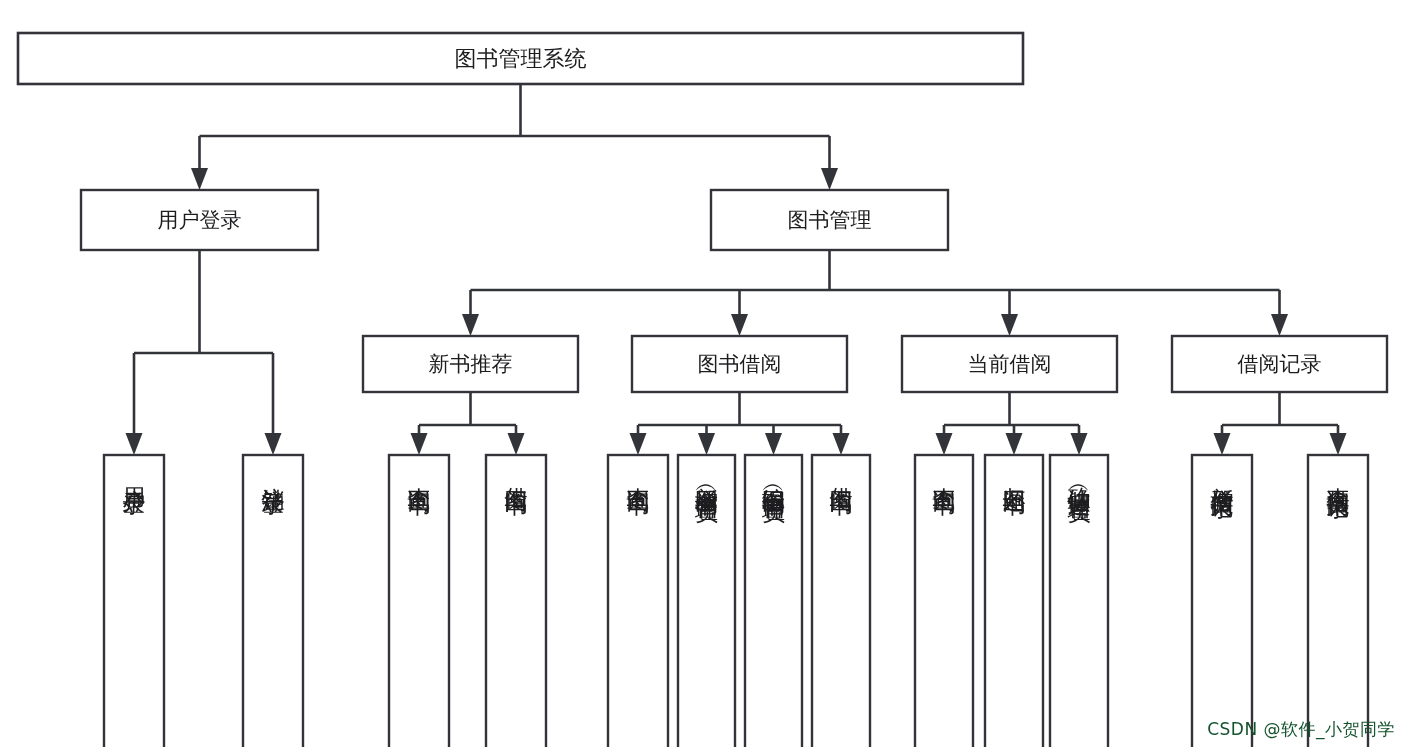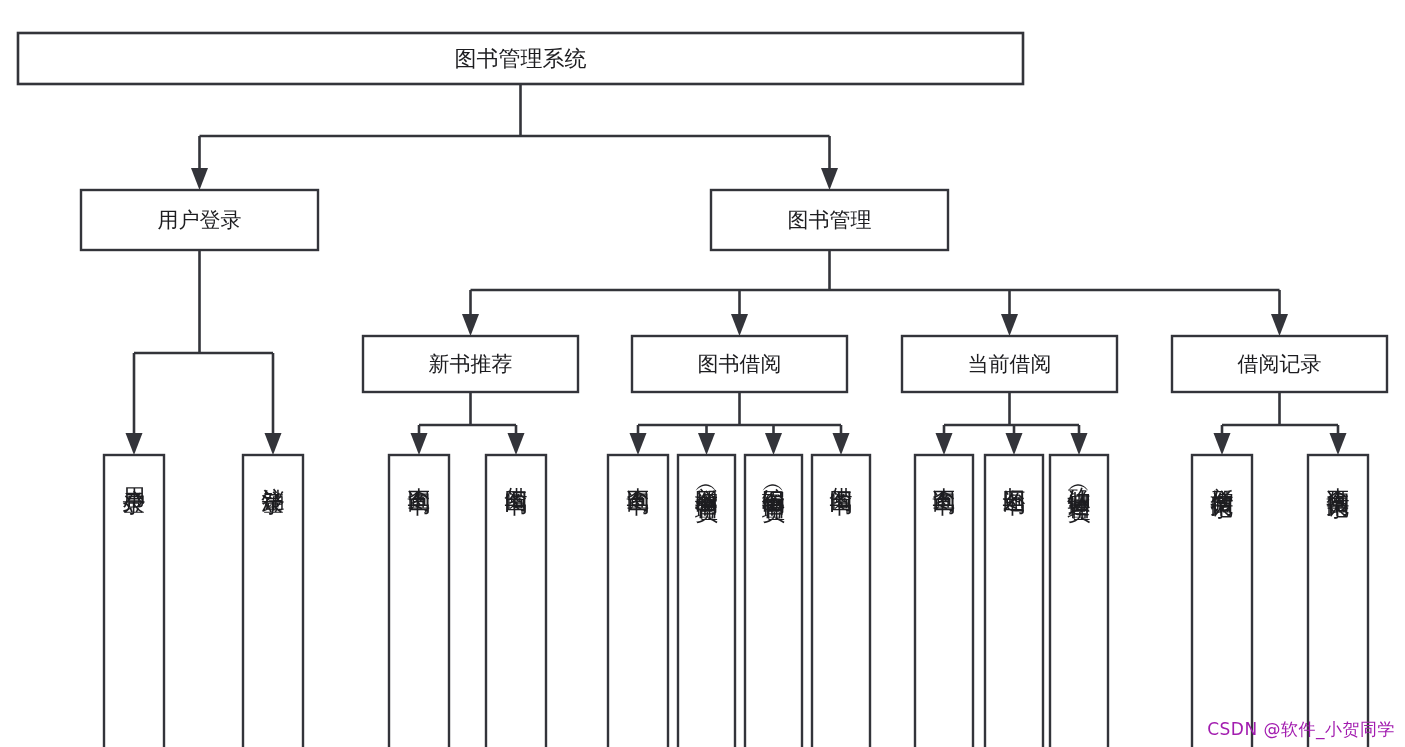--- a/index.html
+++ b/index.html
@@ -75,21 +75,21 @@
   .leaf-hit {
     position: absolute;
     background: transparent;
   }
   #watermark {
     position: absolute;
     right: 10px;
     bottom: 6px;
     font-family: "DejaVu Sans", "Liberation Sans", sans-serif;
     font-size: 17px;
-    color: #a21caf;
+    color: #14532d;
     letter-spacing: 0.5px;
     white-space: nowrap;
   }
 </style>
 </head>
 <body>
 
 <div id="diagram-root">
   <svg class="diagram-canvas" id="diagram-svg" viewBox="0 0 1405 747" xmlns="http://www.w3.org/2000/svg">
       <g>

